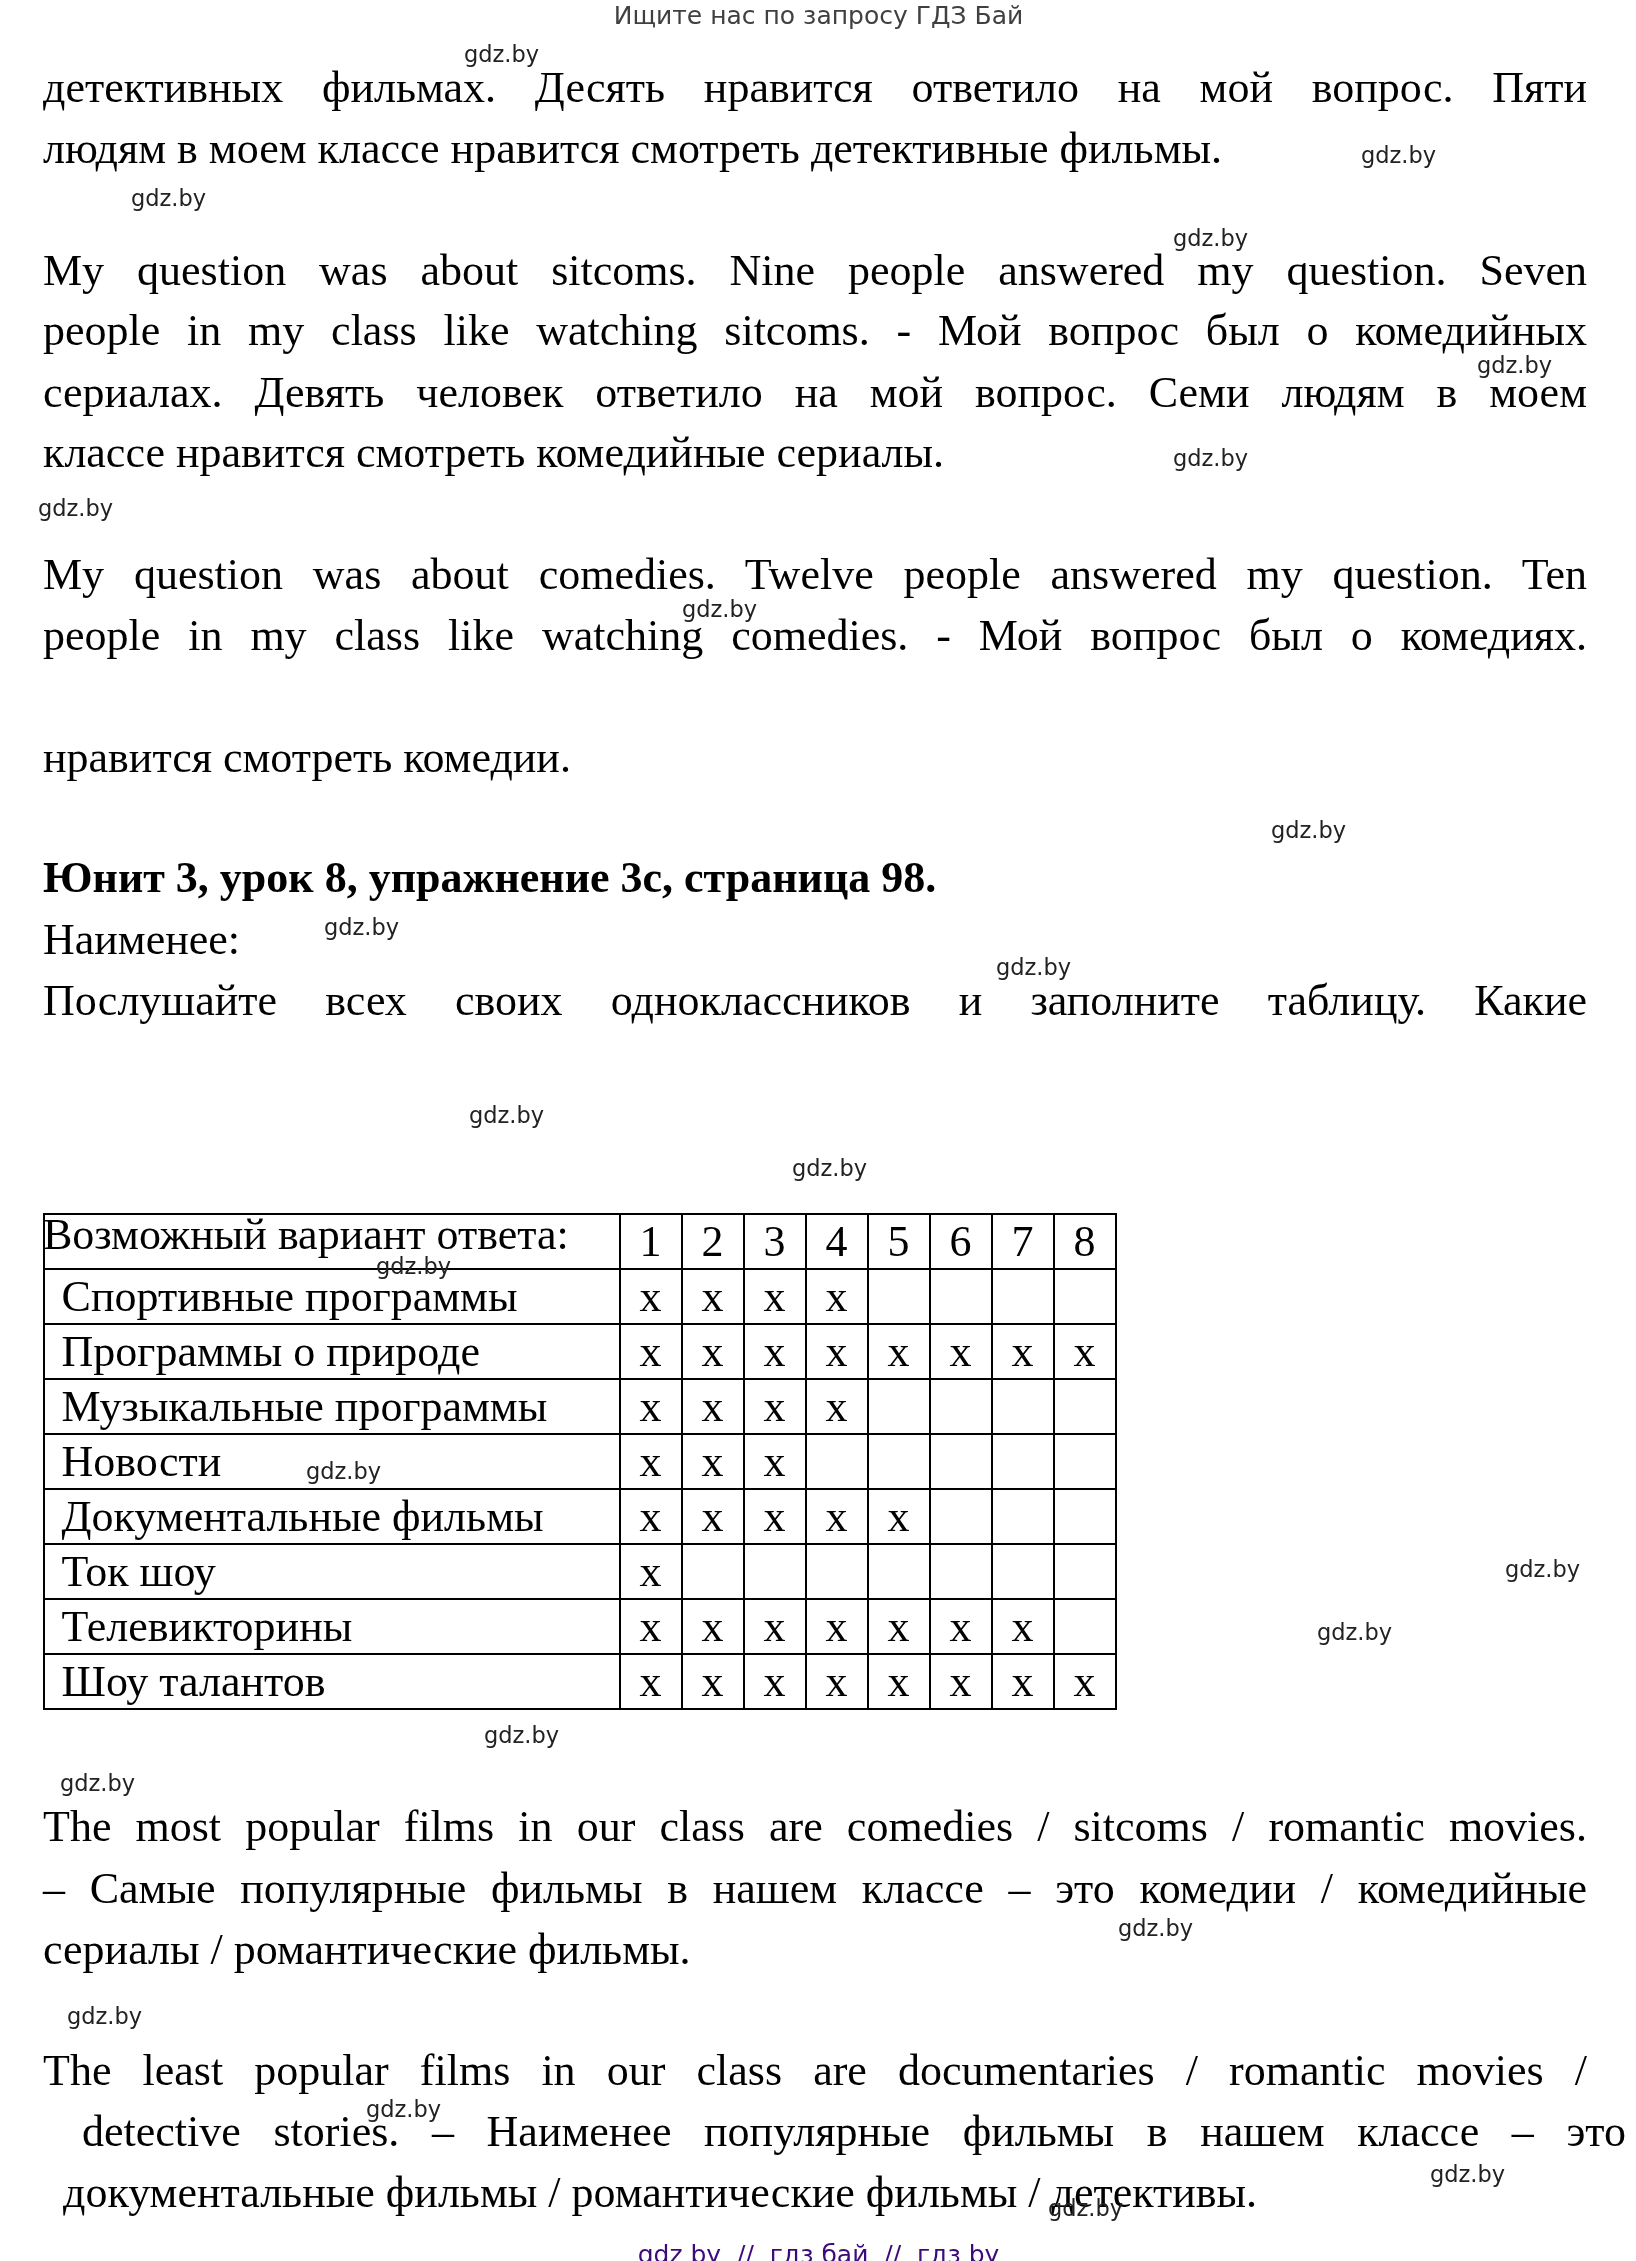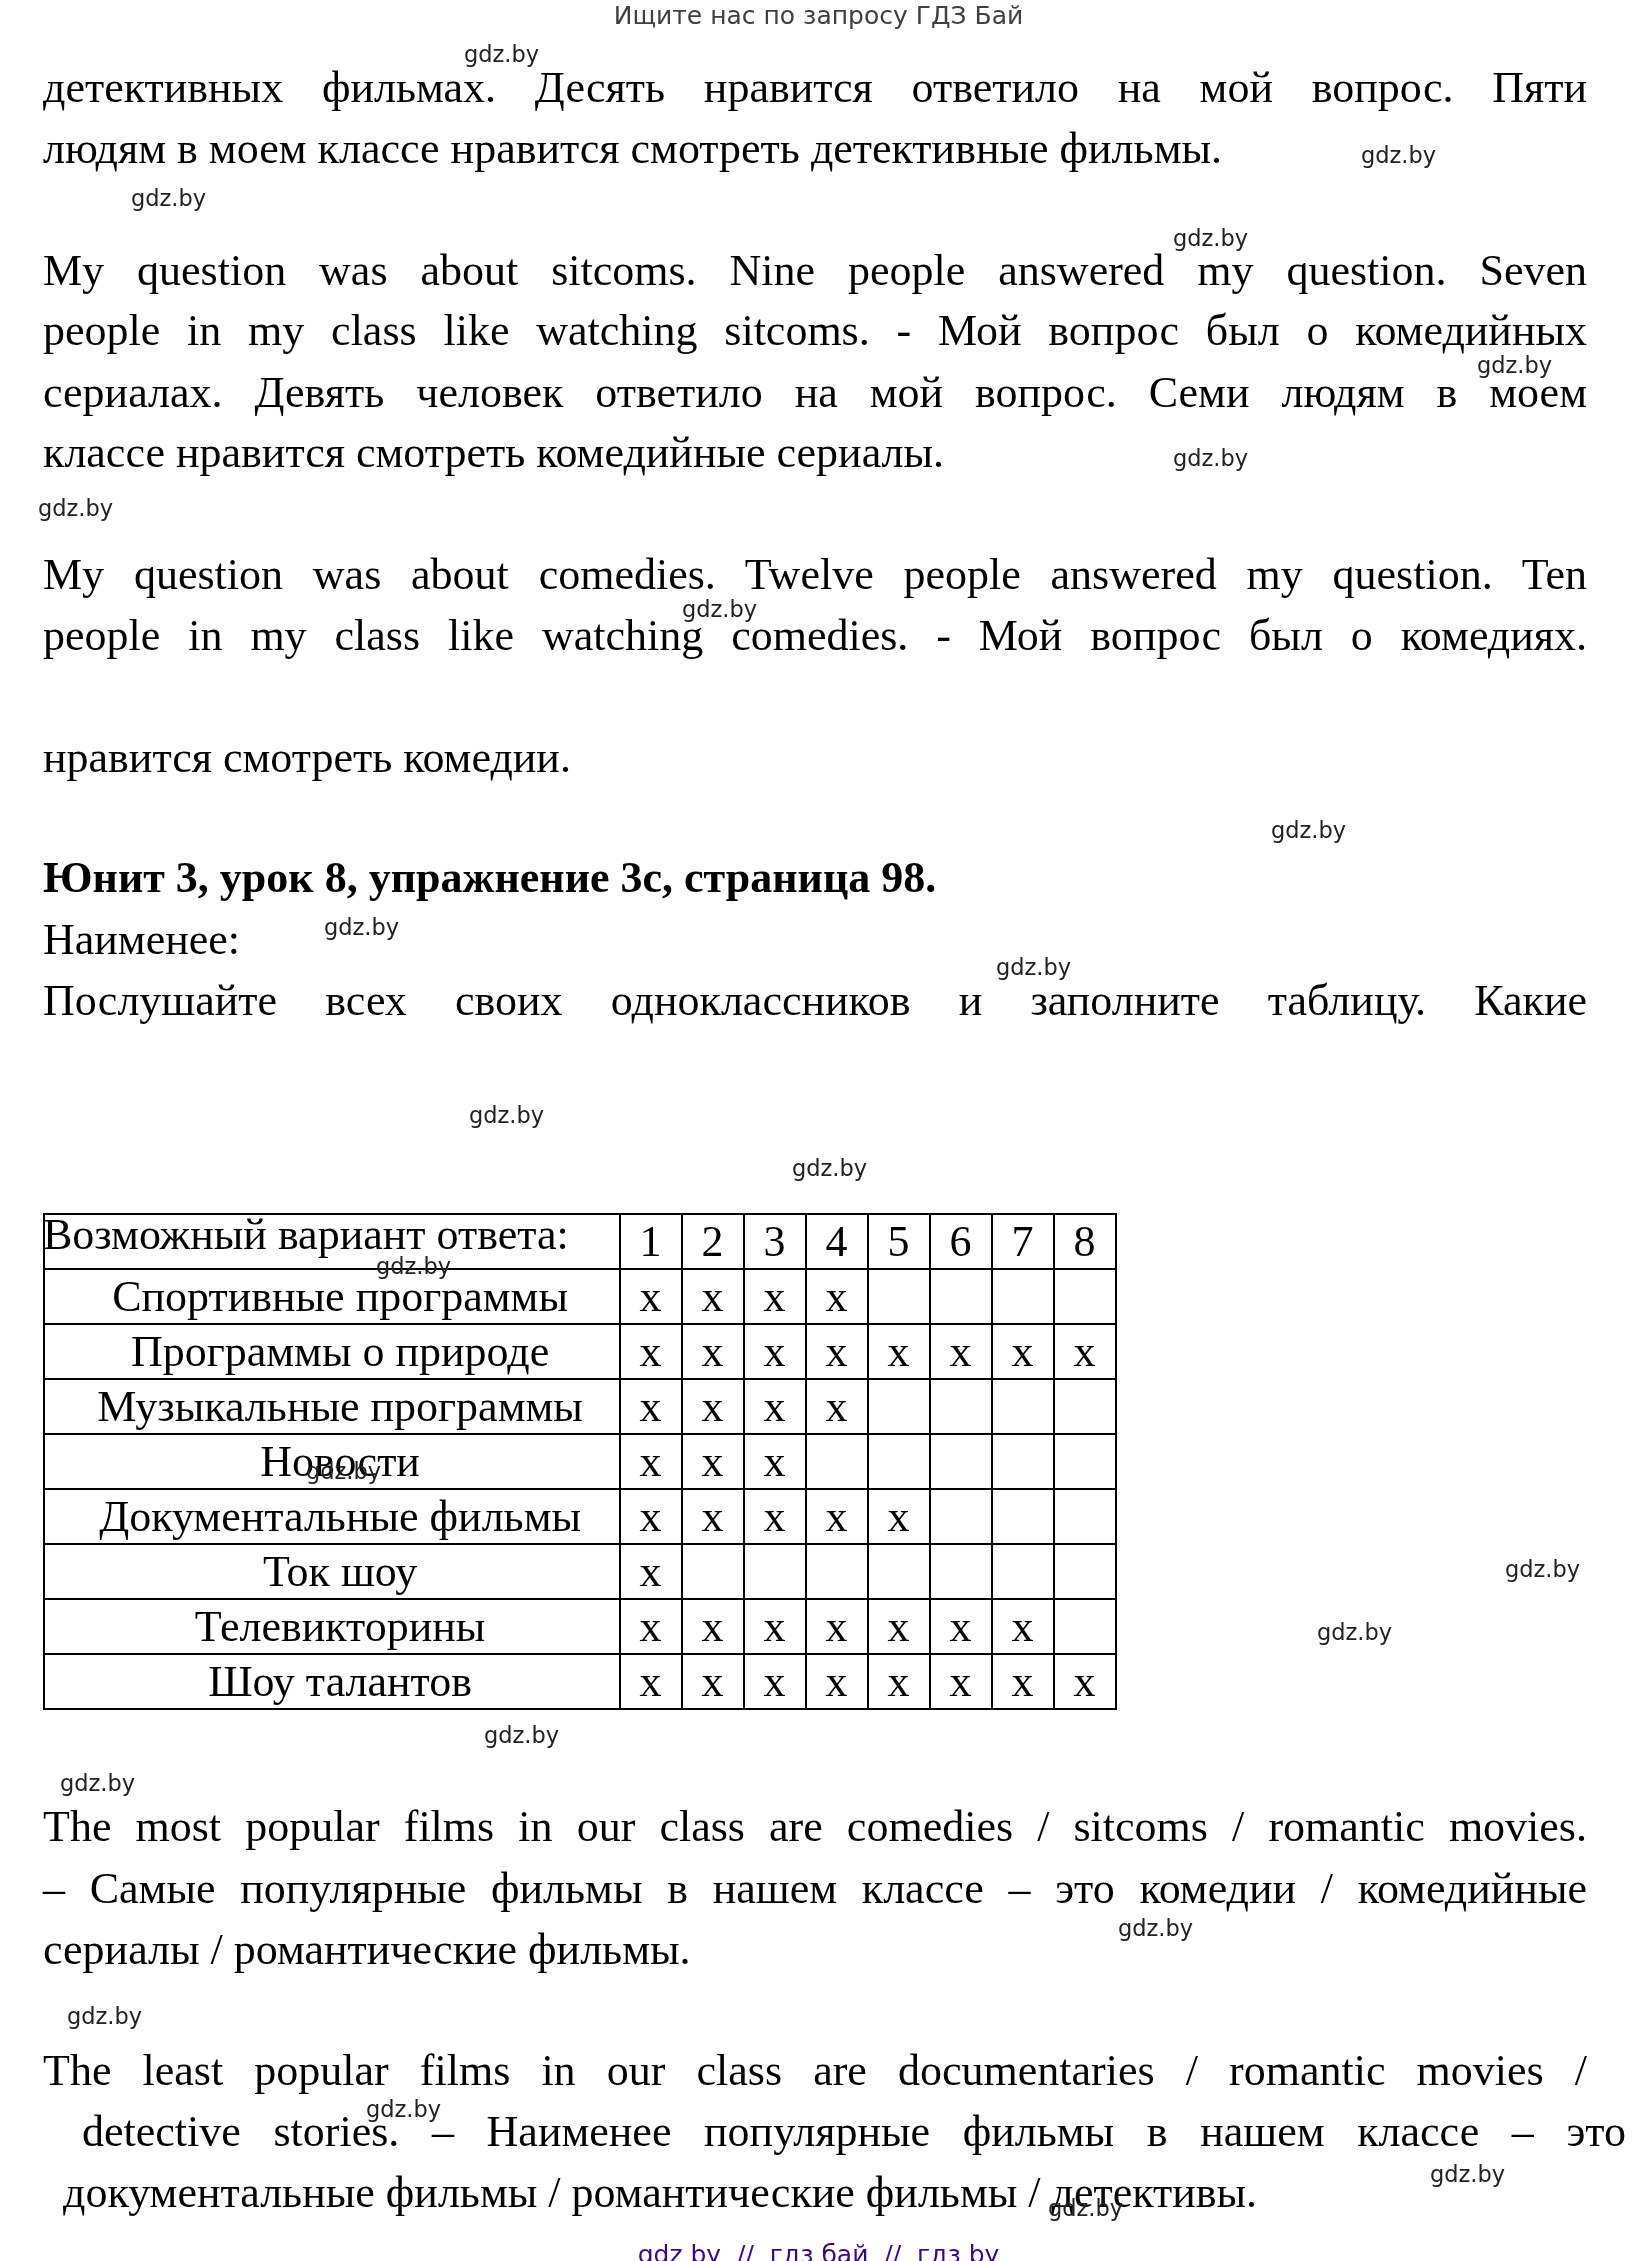--- a/index.html
+++ b/index.html
@@ -26,21 +26,21 @@
     position:absolute; font-family:"DejaVu Sans", sans-serif; font-size:22.5px;
     color:#222; line-height:25px; white-space:nowrap;
   }
   table.grid {
     position:absolute; left:43px; top:1213px;
     border-collapse:collapse; font-family:"Liberation Serif", serif; font-size:44px;
   }
   table.grid td {
     border:2.5px solid #000; height:53px; padding:0; line-height:53px;
   }
-  table.grid td.label { width:557px; padding-left:16.6px; text-align:center; white-space:nowrap; }
+  table.grid td.label { width:557px; padding-left:16.6px; text-align:left; white-space:nowrap; }
   table.grid td.cell { width:60px; text-align:center; }
 </style>
 </head>
 <body>
 
 <div class="page">
 
   <div class="top-banner" style="color:#404040;">Ищите нас по запросу ГДЗ Бай</div>
 
   <div class="line" style="top:57px;">детективных фильмах. Десять нравится ответило на мой вопрос. Пяти</div>

